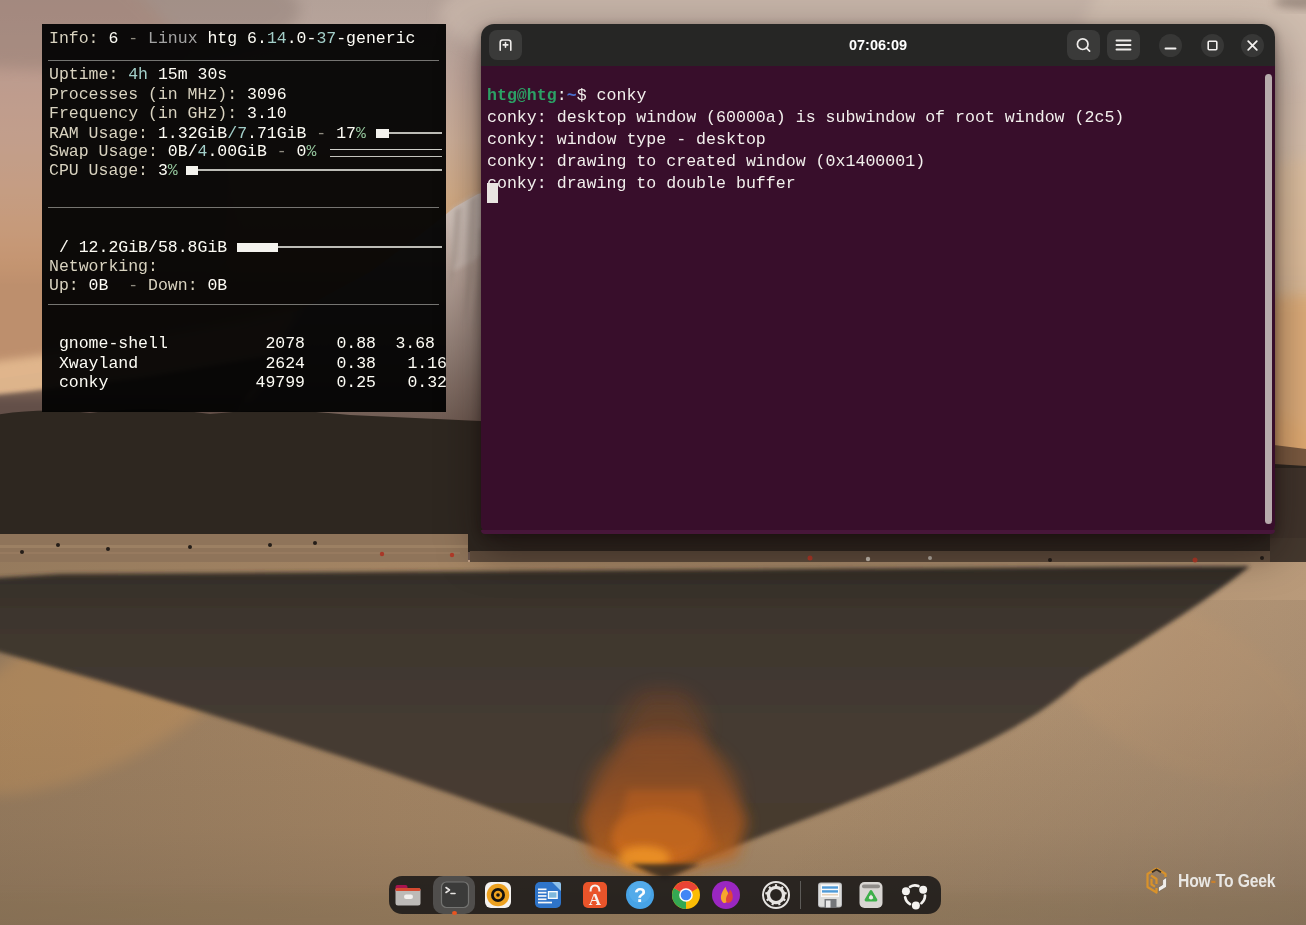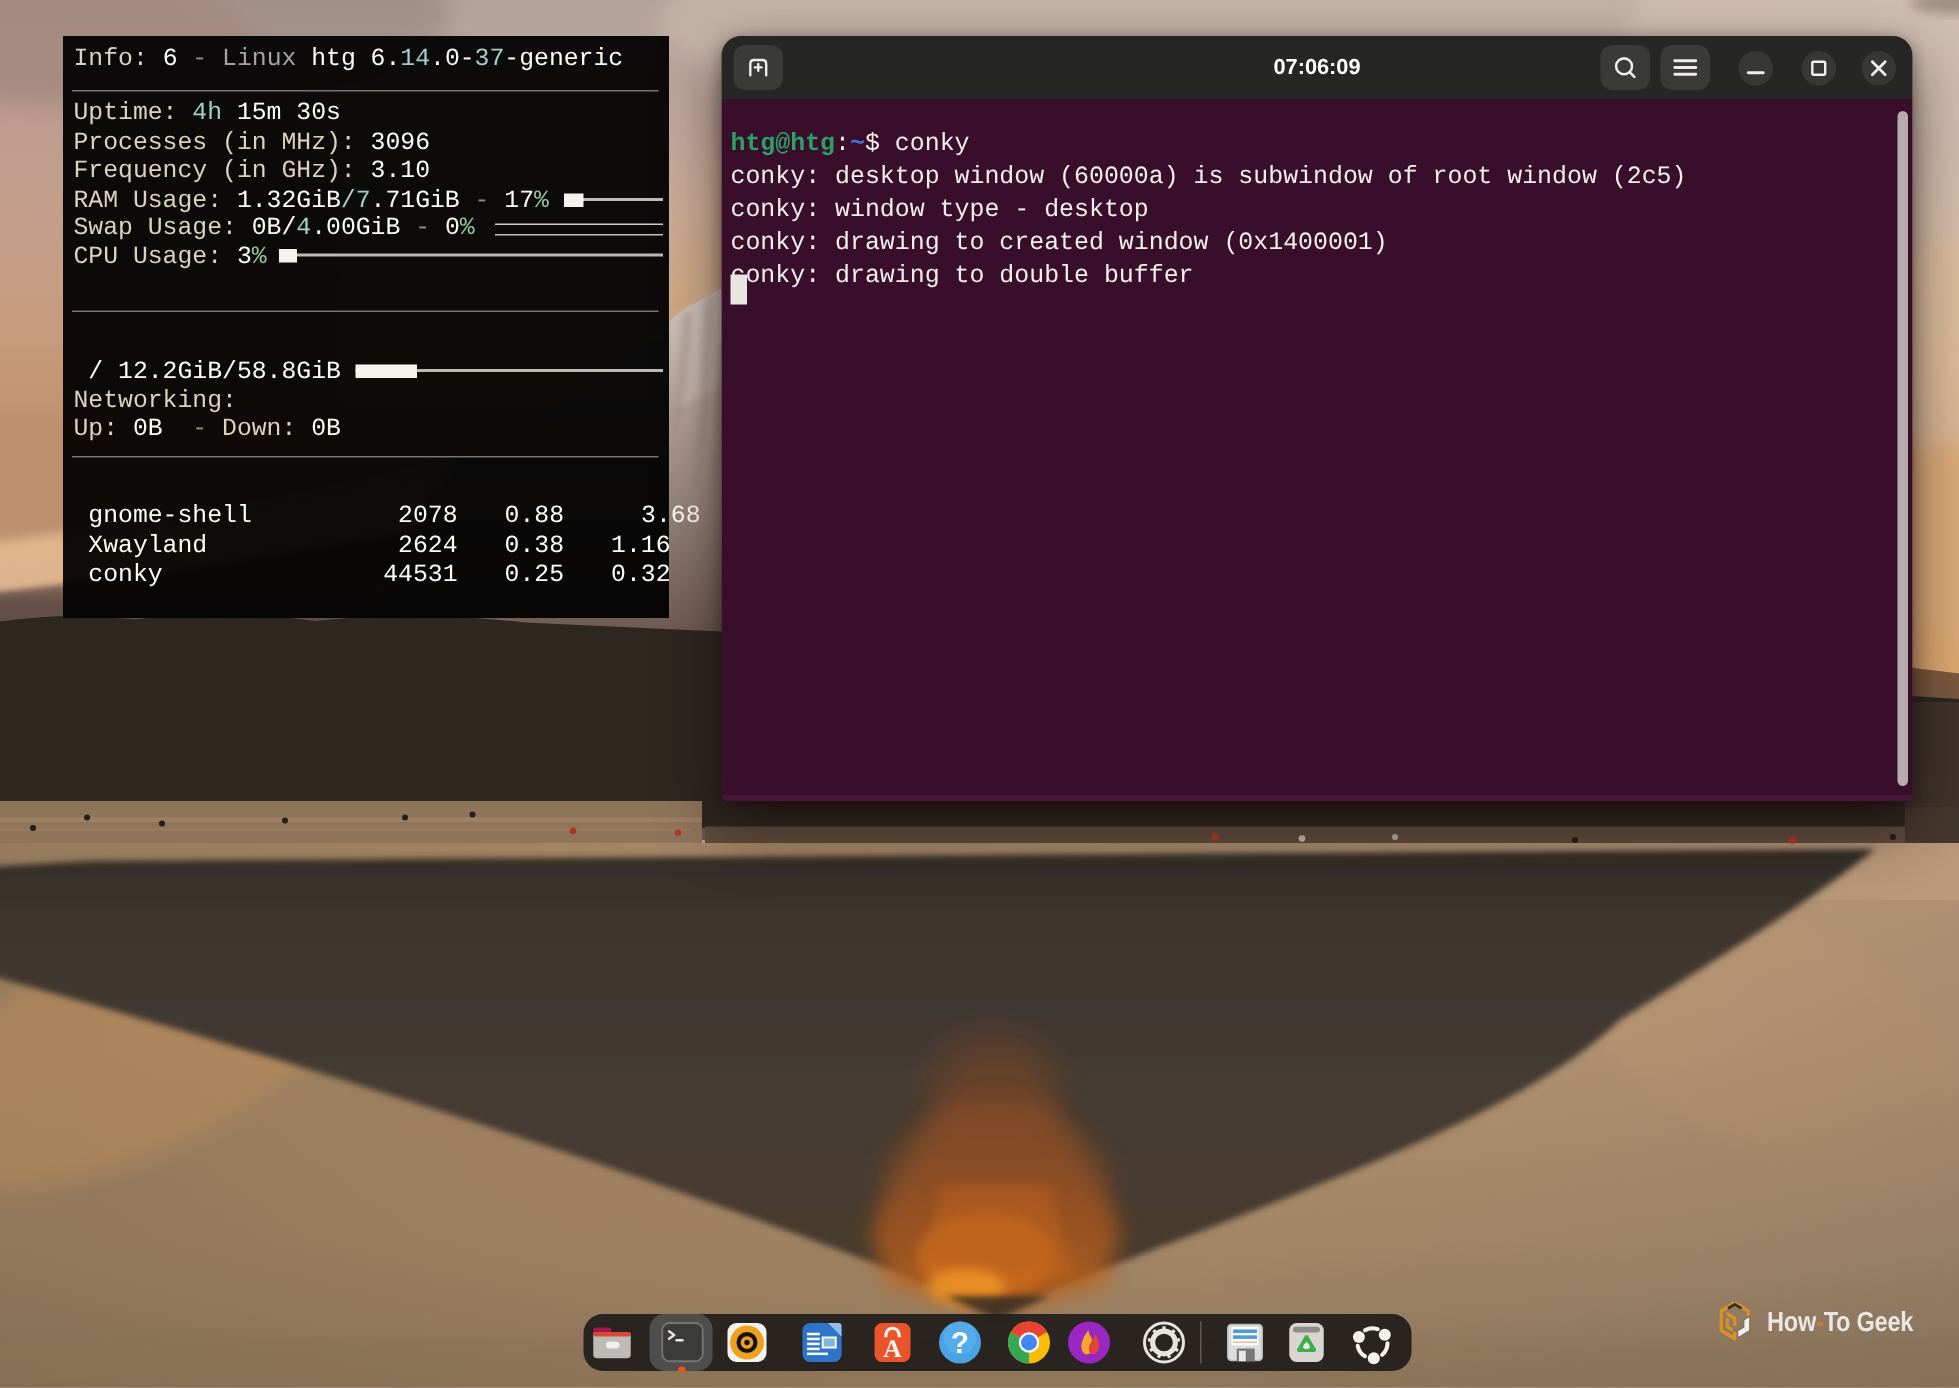--- a/index.html
+++ b/index.html
@@ -175,23 +175,23 @@
     </div>
 <div class="sep" style="top:183px"></div>
 <div class="ln" style="top:214px"><span class="vl"> / 12.2GiB/58.8GiB</span></div>
 <div class="bar" style="top:219px;left:195px;width:205px">
       <div class="trk"></div>
       <div class="fil" style="width:41px"></div>
     </div>
 <div class="ln" style="top:233px"><span class="lb">Networking:</span></div>
 <div class="ln" style="top:252px"><span class="lb">Up: </span><span class="vl">0B</span><span class="dm">  - </span><span class="lb">Down: </span><span class="vl">0B</span></div>
 <div class="sep" style="top:280px"></div>
-<div class="ln" style="top:310px"><span class="vl"> gnome-shell</span><span class="cell vl" style="left:130px;width:126px">2078</span><span class="cell vl" style="left:237px;width:90px">0.88</span><span class="cell vl" style="left:328px;width:90px">3.68</span></div>
+<div class="ln" style="top:310px"><span class="vl"> gnome-shell</span><span class="cell vl" style="left:130px;width:126px">2078</span><span class="cell vl" style="left:237px;width:90px">0.88</span><span class="cell vl" style="left:296px;width:90px">3.68</span></div>
 <div class="ln" style="top:330px"><span class="vl"> Xwayland</span><span class="cell vl" style="left:130px;width:126px">2624</span><span class="cell vl" style="left:237px;width:90px">0.38</span><span class="cell vl" style="left:308px;width:90px">1.16</span></div>
-<div class="ln" style="top:349px"><span class="vl"> conky</span><span class="cell vl" style="left:130px;width:126px">44531</span><span class="cell vl" style="left:237px;width:90px">0.25</span><span class="cell vl" style="left:308px;width:90px">0.32</span></div>
+<div class="ln" style="top:349px"><span class="vl"> conky</span><span class="cell vl" style="left:130px;width:126px">49799</span><span class="cell vl" style="left:237px;width:90px">0.25</span><span class="cell vl" style="left:308px;width:90px">0.32</span></div>
 </div>
 <div id="term">
   <div id="thead">
     <div id="ttitle">07:06:09</div>
     <div class="hbtn" style="left:8px">
       <svg width="33" height="30" viewBox="0 0 33 30">
           <g fill="none" stroke="#eeecea" stroke-width="1.6" stroke-linecap="round">
             <path d="M 11.2,20.2 L 11.2,12.5 Q 11.2,10 13.7,10 L 19.3,10 Q 21.8,10 21.8,12.5 L 21.8,20.2"></path>
             <path d="M 16.5,12.6 L 16.5,17.2 M 14.2,14.9 L 18.8,14.9"></path>
           </g>

